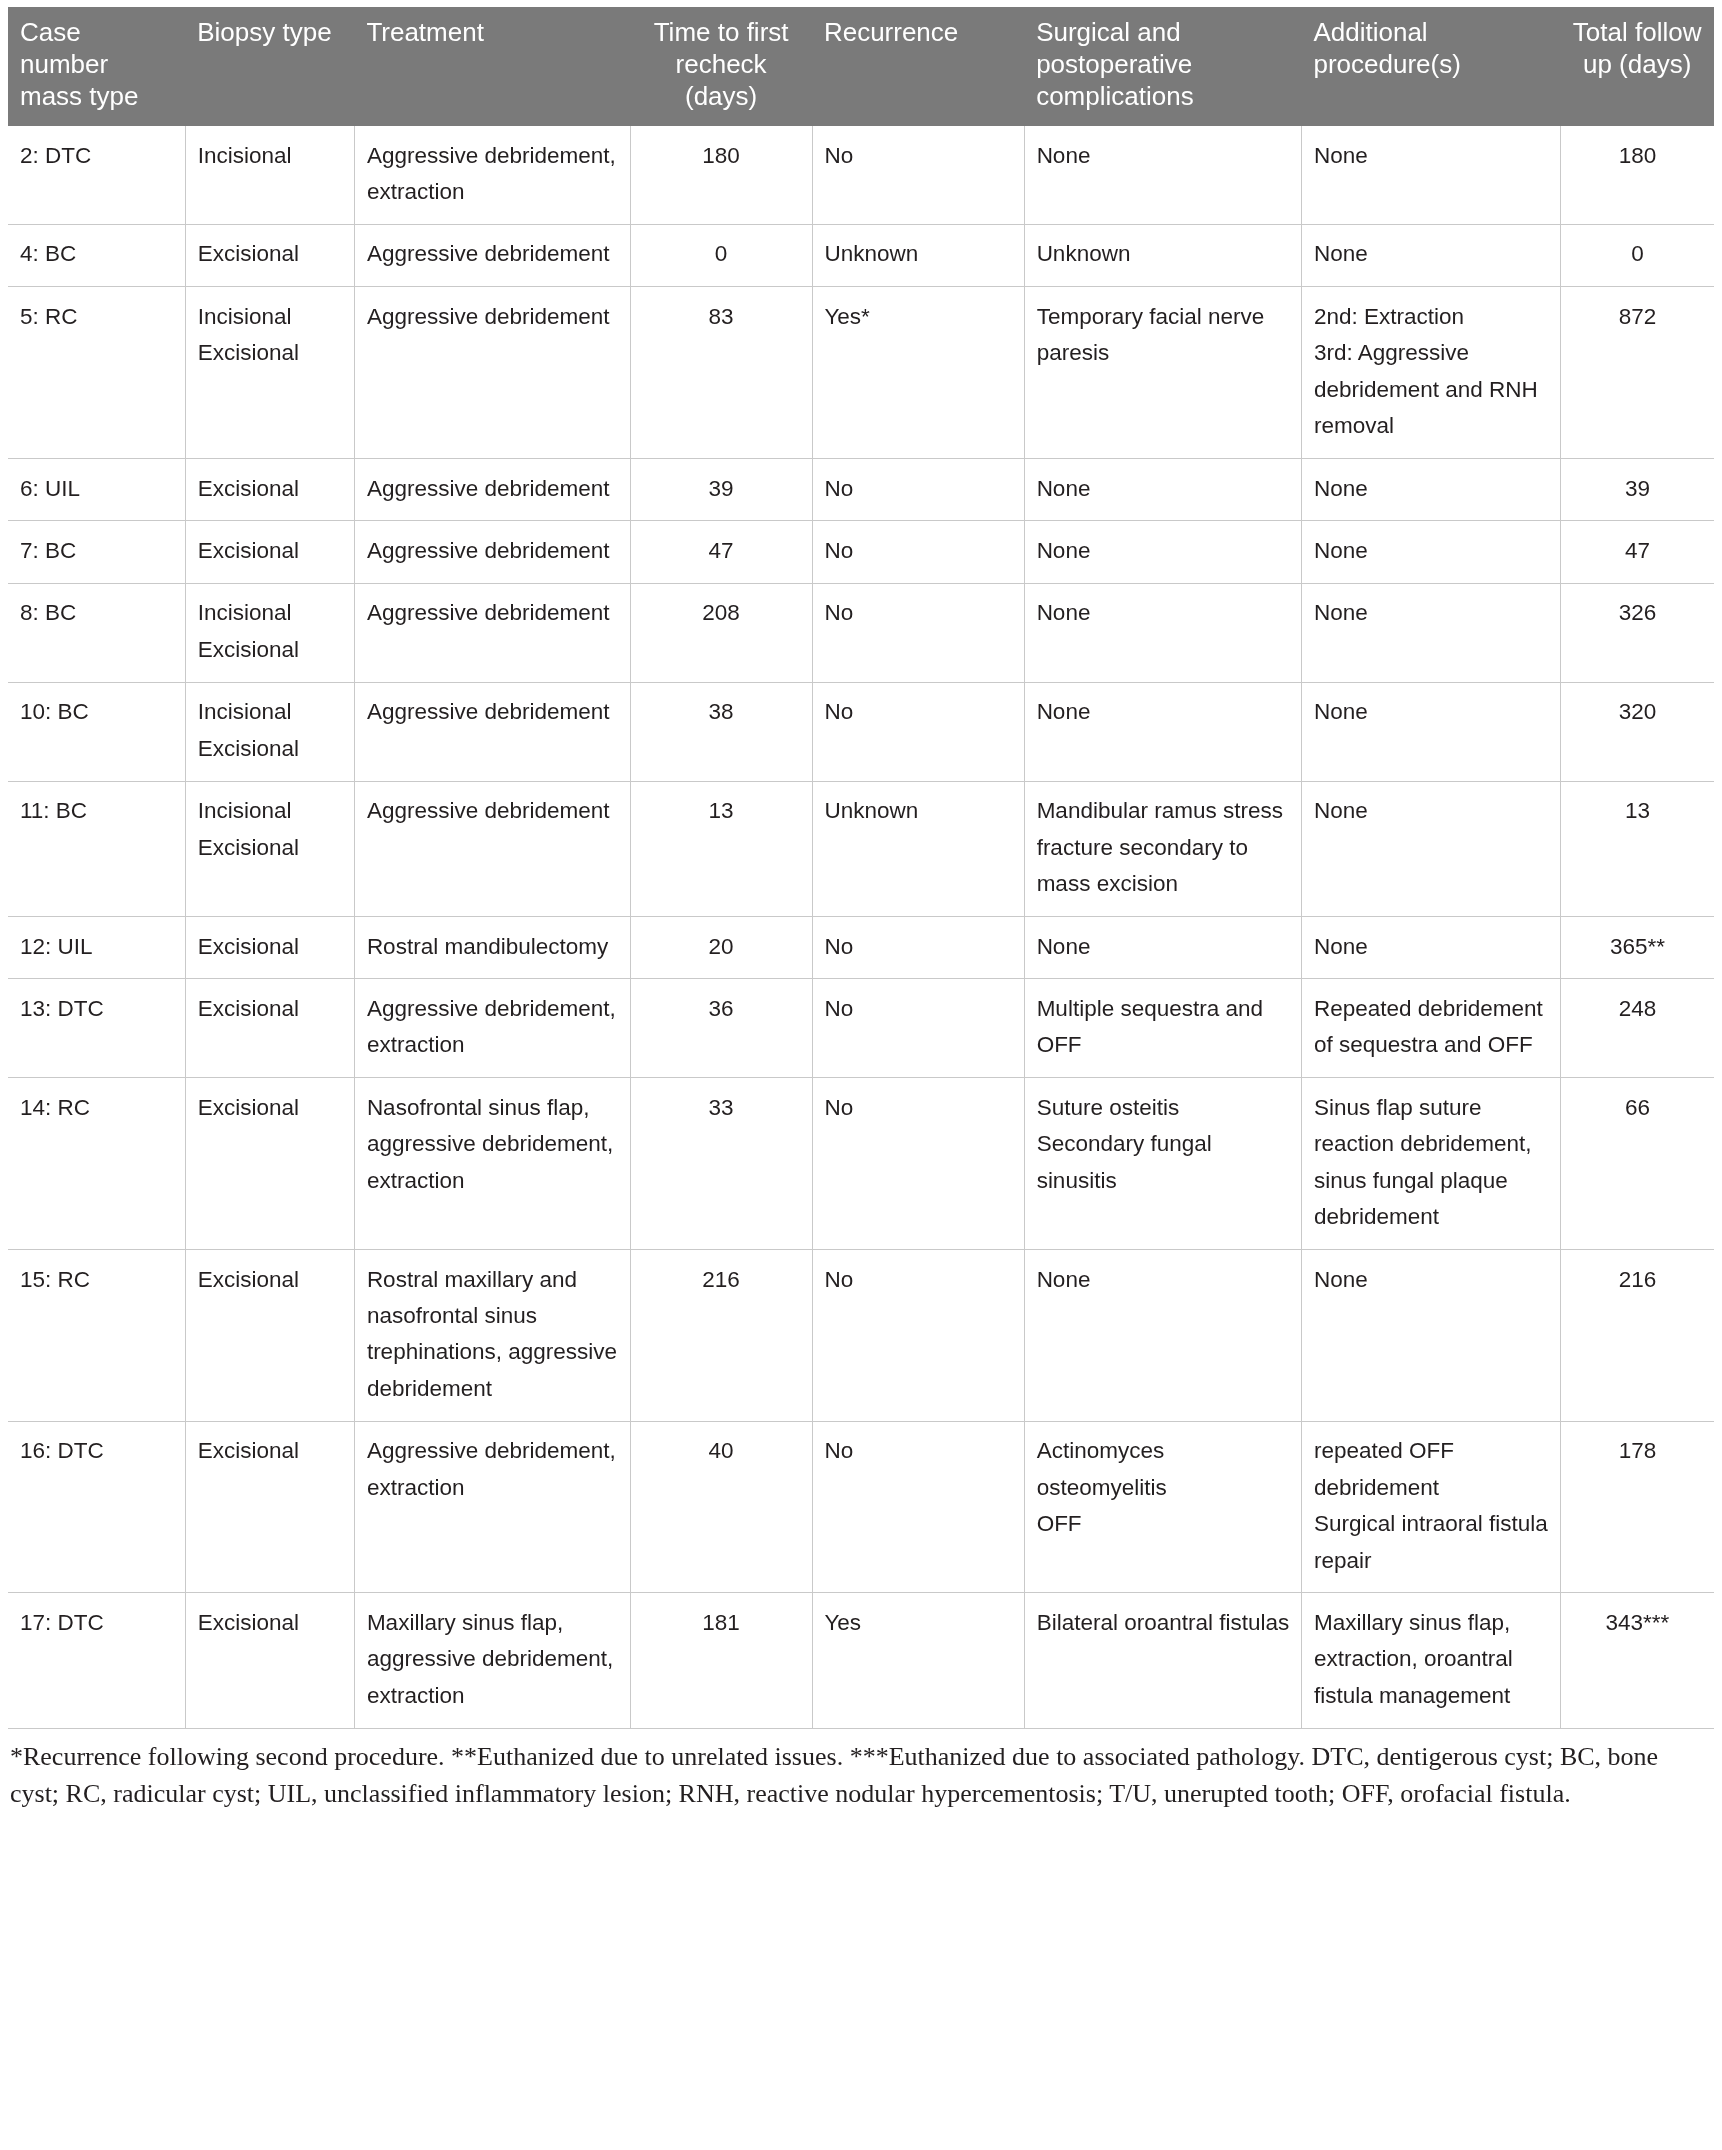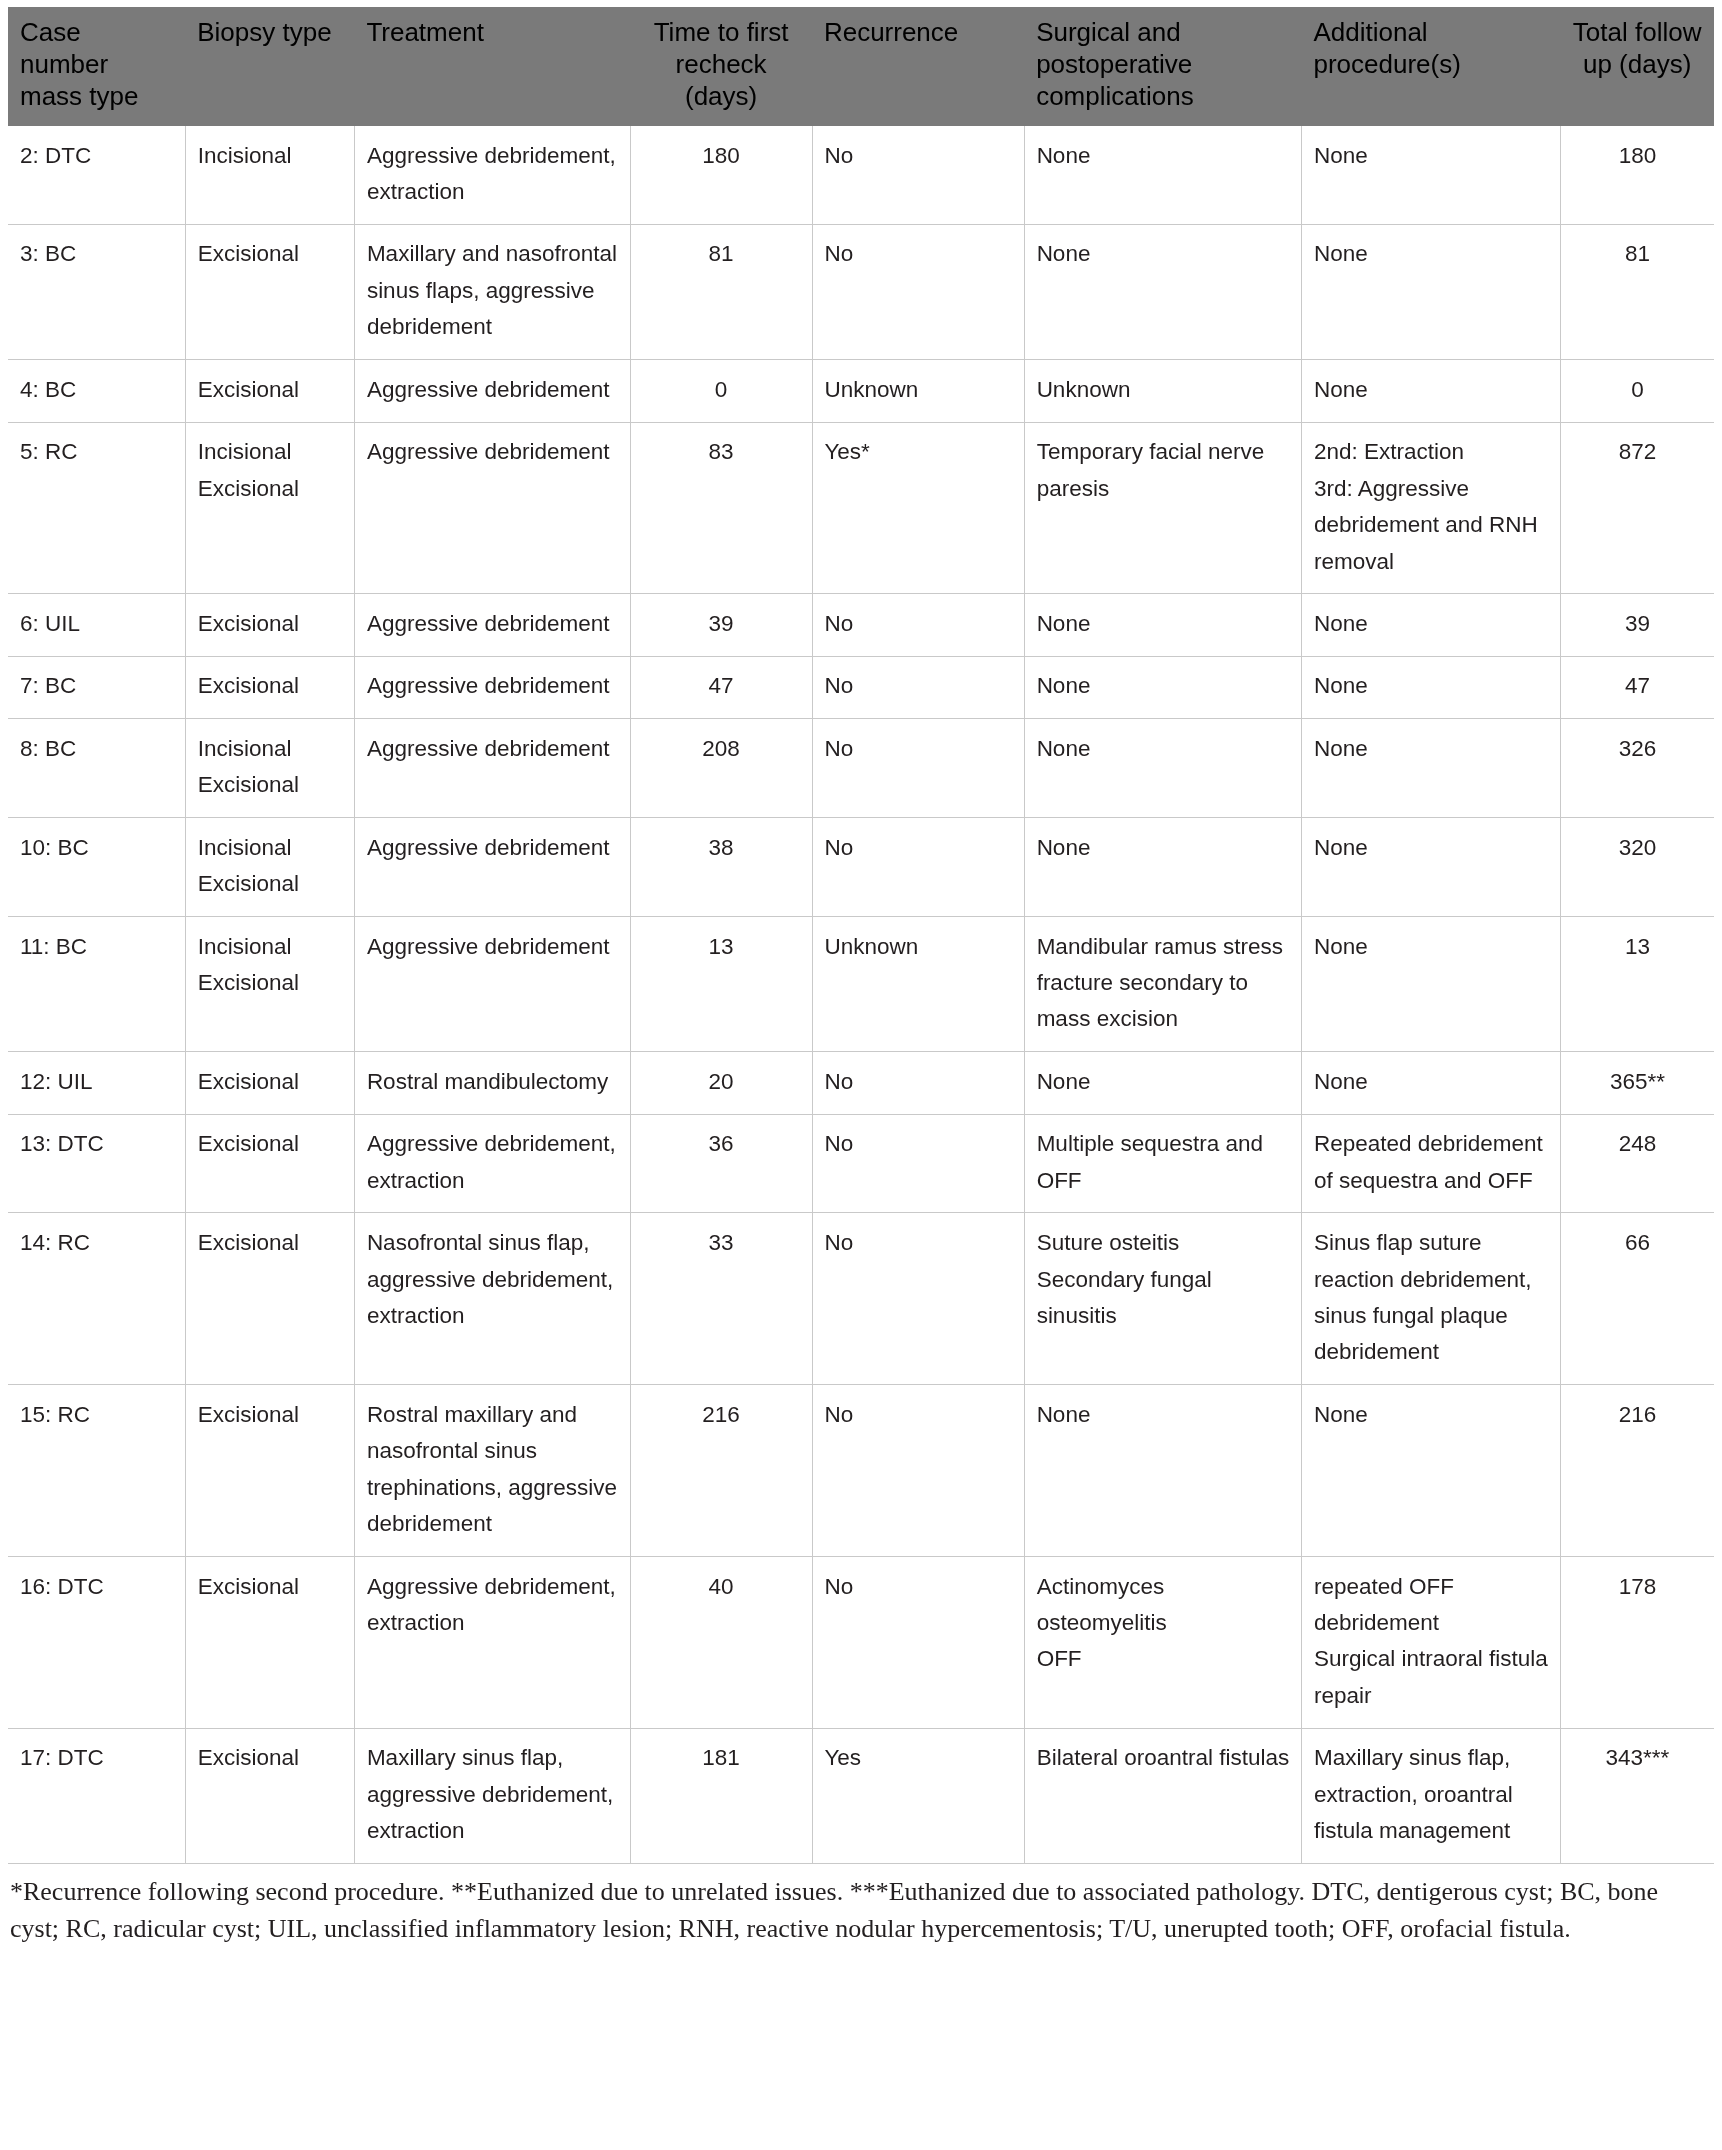--- a/index.html
+++ b/index.html
@@ -17,21 +17,21 @@
     box-sizing: border-box;
     padding: 6.7px 8.3px 8.3px 8.3px;
   }
   table.data-table {
     border-collapse: collapse;
     width: 1706px;
     table-layout: fixed;
   }
   table.data-table th {
     background: #7a7a7a;
-    color: #000000;
+    color: #ffffff;
     font-weight: normal;
     font-size: 26px;
     line-height: 1.22;
     text-align: left;
     vertical-align: top;
     padding: 10.8px 11.7px 13.3px 11.7px;
     border: none;
   }
   table.data-table th.center {
     text-align: center;
@@ -111,30 +111,20 @@
           <td>2: DTC</td>
           <td>Incisional</td>
           <td>Aggressive debridement, extraction</td>
           <td class="center">180</td>
           <td>No</td>
           <td>None</td>
           <td>None</td>
           <td class="center">180</td>
         </tr>
         <tr>
-          <td>3: BC</td>
-          <td>Excisional</td>
-          <td>Maxillary and nasofrontal sinus flaps, aggressive debridement</td>
-          <td class="center">81</td>
-          <td>No</td>
-          <td>None</td>
-          <td>None</td>
-          <td class="center">81</td>
-        </tr>
-        <tr>
           <td>4: BC</td>
           <td>Excisional</td>
           <td>Aggressive debridement</td>
           <td class="center">0</td>
           <td>Unknown</td>
           <td>Unknown</td>
           <td>None</td>
           <td class="center">0</td>
         </tr>
         <tr>

